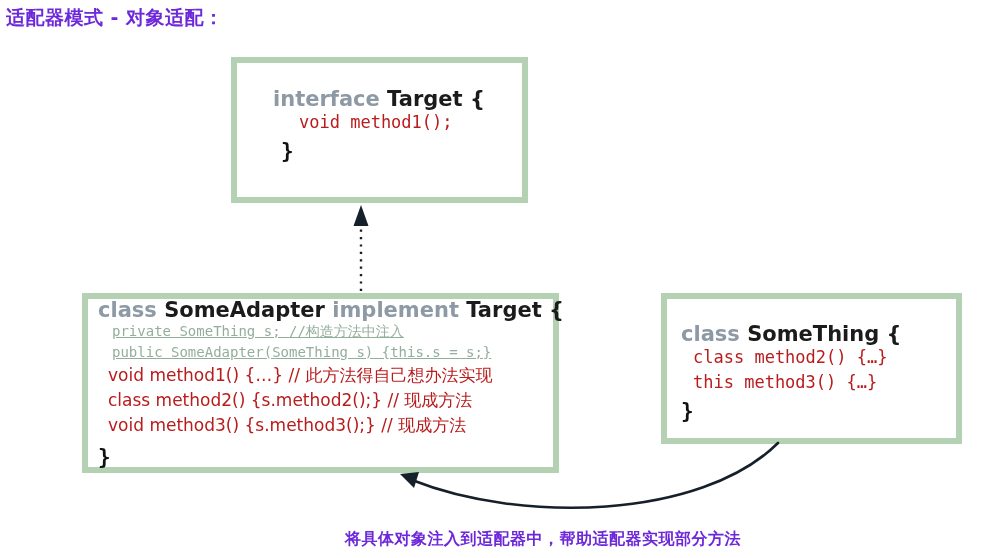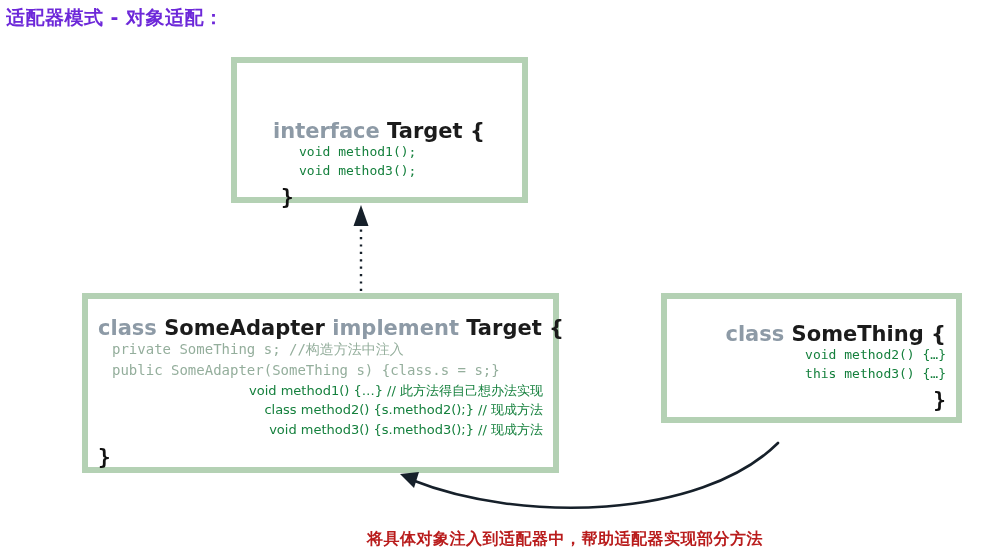--- a/index.html
+++ b/index.html
@@ -48,22 +48,22 @@
     line-height: 1.05;
     white-space: pre;
   }
   .hdr .kw {
     color: #8d9aa6;
   }
 
   
   .mline {
     font-family: "DejaVu Sans Mono", "Liberation Mono", monospace;
-    font-size: 13px;
-    color: #15803d;
+    font-size: 17px;
+    color: #b91c1c;
     white-space: pre;
     line-height: 1.48;
   }
   .mline.cn {
     font-family: "DejaVu Sans", "Liberation Sans", sans-serif;
   }
 
   
   .dim {
     font-family: "DejaVu Sans Mono", "Liberation Mono", monospace;
@@ -78,86 +78,85 @@
     font-size: 21px;
     font-weight: bold;
     color: #111111;
     line-height: 1.2;
     white-space: pre;
   }
 
   
   #box-target   { left: 231px;  top: 57px;  width: 297px; height: 146px; }
   #box-adapter  { left: 82px;   top: 293px; width: 477px; height: 180px; }
-  #box-something{ left: 661px;  top: 293px; width: 301px; height: 130px; text-align: right; }
+  #box-something{ left: 661px;  top: 293px; width: 301px; height: 151px; }
 
-  #box-target .box-inner   { padding: 25px 10px 6px 36px; margin-top: 32px; }
-  #box-adapter .box-inner  { padding: 18px 10px 4px 10px; }
+  #box-target .box-inner   { padding: 25px 10px 6px 36px; }
+  #box-adapter .box-inner  { padding: 0 10px 4px 10px; }
   #box-something .box-inner{ padding: 24px 10px 6px 14px; }
 
   #box-target .mline   { padding-left: 26px; }
-  #box-adapter .mline  { padding-left: 10px; text-align: right; }
-  #box-adapter .dim    { padding-left: 14px; }
+  #box-adapter .mline  { padding-left: 10px; }
+  #box-adapter .dim    { padding-left: 14px; text-decoration: underline; }
   #box-something .mline{ padding-left: 12px; }
 
   #box-target .brace   { padding-left: 8px; padding-top: 4px; }
   #box-adapter .brace  { padding-left: 0px;  padding-top: 6px; }
   #box-something .brace{ padding-left: 0px;  padding-top: 4px; }
 
   
   #connectors {
     position: absolute;
     left: 0; top: 0;
     width: 982px;
     height: 558px;
     pointer-events: none;
   }
 
   
   #caption {
     position: absolute;
-    left: 367px;
+    left: 345px;
     top: 529px;
     font-size: 16px;
     font-weight: bold;
-    color: #b91c1c;
+    color: #6d28d9;
     white-space: nowrap;
     letter-spacing: 0.5px;
   }
 </style>
 </head>
 <body>
 
 <div id="page-title">适配器模式 - 对象适配：</div>
 
 <div class="uml-box" id="box-target">
   <div class="box-inner">
     <div class="hdr"><span class="kw">interface </span><span>Target {</span></div>
     <div class="mline">void method1();</div>
-    <div class="mline">void method3();</div>
     <div class="brace">}</div>
   </div>
 </div>
 
 <div class="uml-box" id="box-adapter">
   <div class="box-inner">
     <div class="hdr"><span class="kw">class </span><span>SomeAdapter </span><span class="kw">implement </span><span>Target {</span></div>
     <div class="dim">private SomeThing s; //构造方法中注入</div>
-    <div class="dim">public SomeAdapter(SomeThing s) {class.s = s;}</div>
+    <div class="dim">public SomeAdapter(SomeThing s) {this.s = s;}</div>
     <div class="mline cn">void method1() {…} // 此方法得自己想办法实现</div>
     <div class="mline cn">class method2() {s.method2();} // 现成方法</div>
     <div class="mline cn">void method3() {s.method3();} // 现成方法</div>
     <div class="brace">}</div>
   </div>
 </div>
 
 <div class="uml-box" id="box-something">
   <div class="box-inner">
     <div class="hdr"><span class="kw">class </span><span>SomeThing {</span></div>
-    <div class="mline">void method2() {…}</div>
+    <div class="mline">class method2() {…}</div>
     <div class="mline">this method3() {…}</div>
     <div class="brace">}</div>
   </div>
 </div>
 
 <svg id="connectors" viewBox="0 0 982 558" width="982" height="558" xmlns="http://www.w3.org/2000/svg">
 
   <g>
     <line x1="361" y1="291" x2="361" y2="226" stroke="#16202a" stroke-width="2.4" stroke-dasharray="2.2 5.2" stroke-linecap="butt"></line>
     <polygon points="361,205 353.5,226 368.5,226" fill="#16202a"></polygon>

